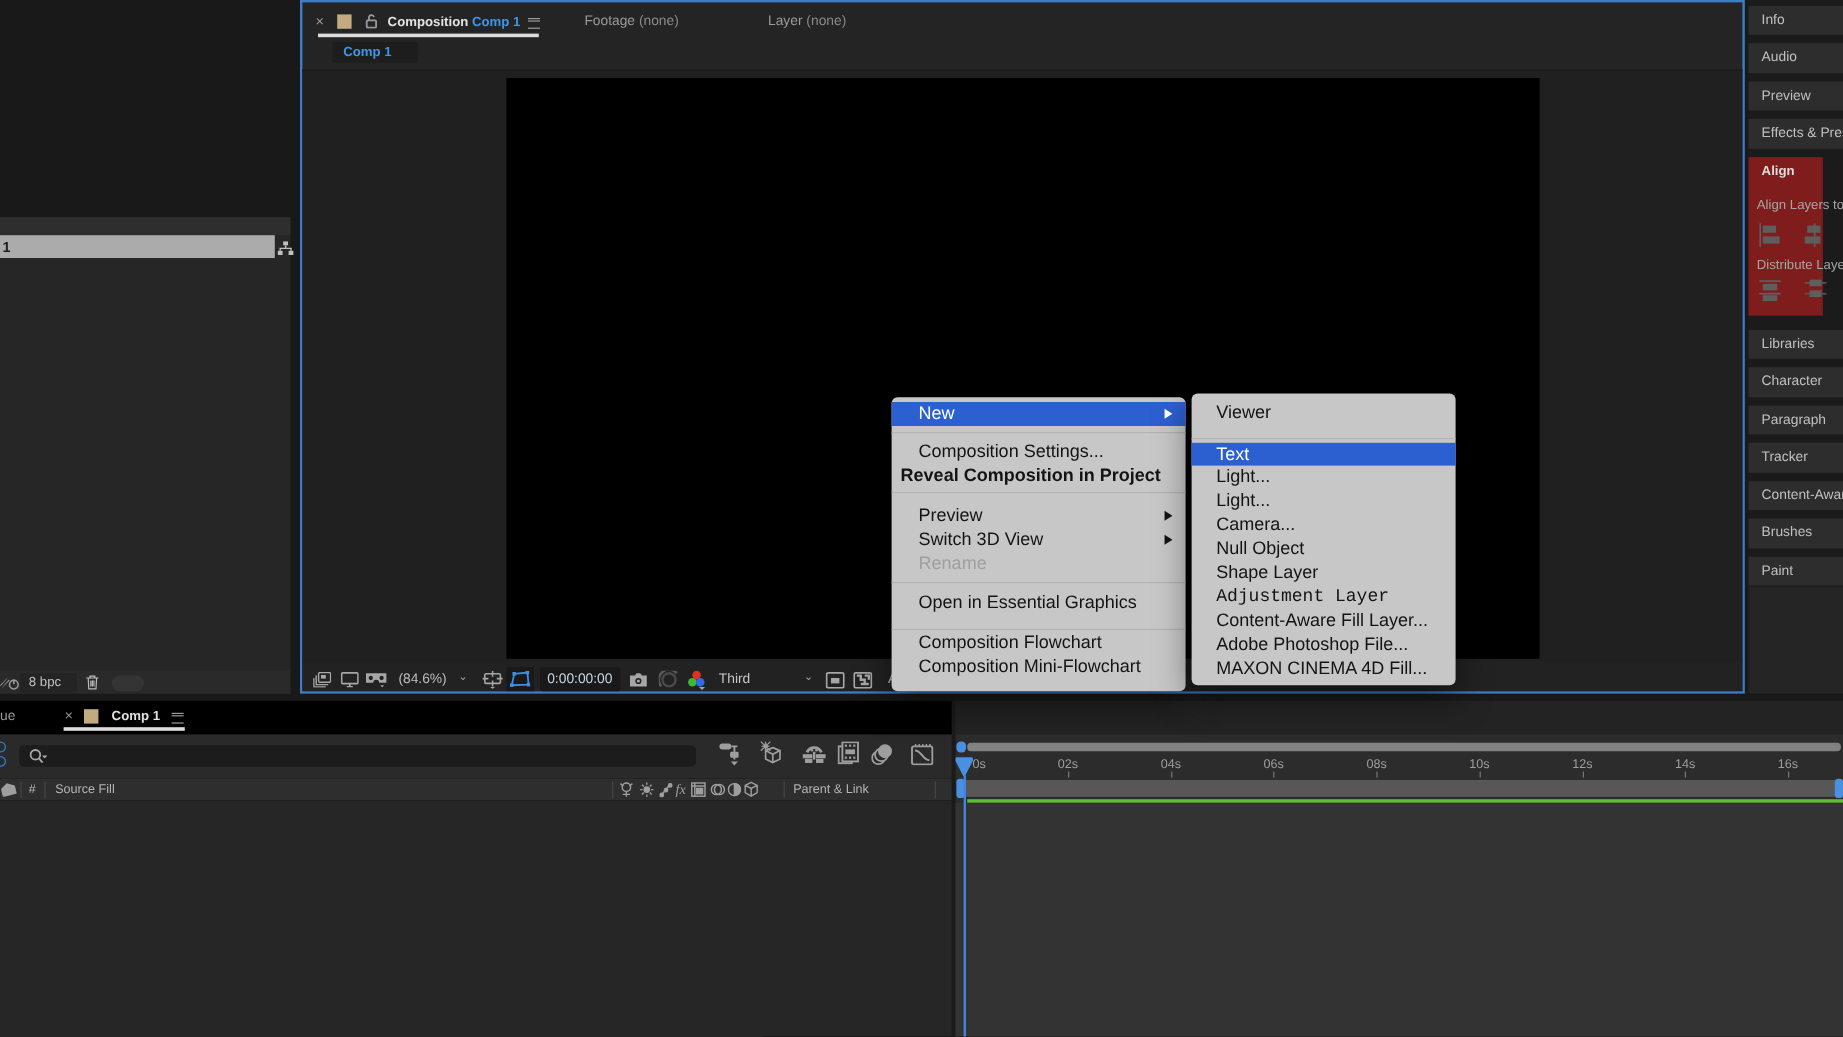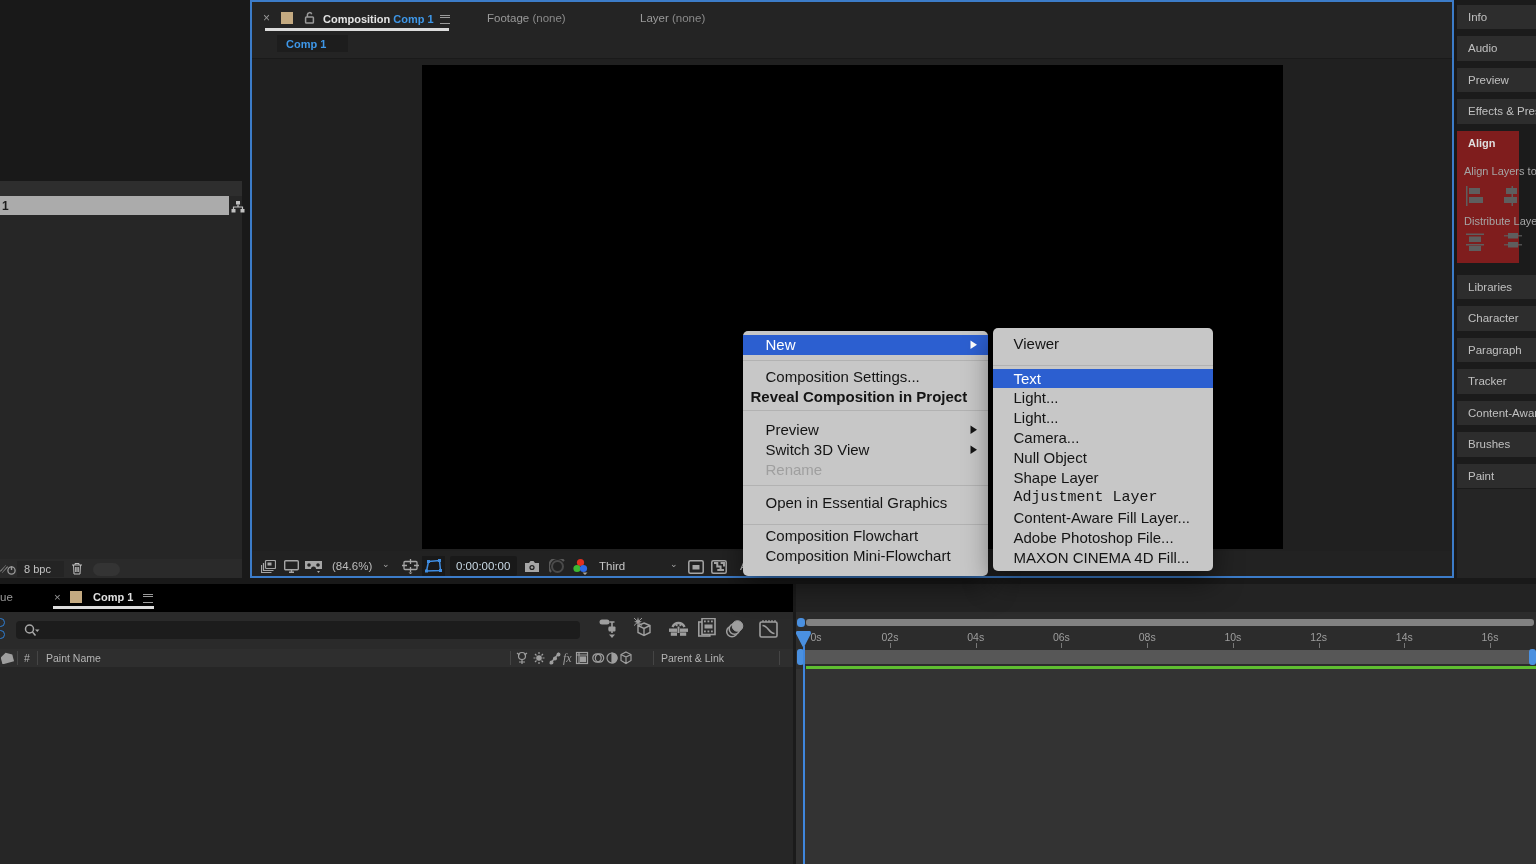--- a/index.html
+++ b/index.html
@@ -253,21 +253,21 @@
       <path d="M3.5 6.5 C 9 6.5 10 14.5 15.5 14.5" stroke="#9e9e9e" stroke-width="1.7" fill="none"></path>
     </svg>
 
     <div class="abs" style="left:0;top:65px;width:796px;height:18px;background:#2e2e2e;">
       <svg class="abs" style="left:1px;top:3px;" width="13" height="12" viewBox="0 0 13 12">
         <path d="M0 4 L6 0.5 L12 4 L12 11 L0 11 Z" fill="#9e9e9e" transform="rotate(-15 6 6)"></path>
       </svg>
       <div class="abs" style="left:17px;top:2px;height:14px;border-left:1px solid #454545;"></div>
       <div class="abs txt" style="left:24px;top:3px;font-size:10.5px;color:#b5b5b5;">#</div>
       <div class="abs" style="left:37px;top:2px;height:14px;border-left:1px solid #454545;"></div>
-      <div class="abs txt" style="left:46px;top:3px;font-size:10.5px;color:#b5b5b5;">Paint Name</div>
+      <div class="abs txt" style="left:46px;top:3px;font-size:10.5px;color:#b5b5b5;">Source Fill</div>
       <div class="abs" style="left:510px;top:2px;height:14px;border-left:1px solid #454545;"></div>
 
       <svg class="abs" style="left:516px;top:2px;" width="124" height="14" viewBox="0 0 124 14">
         <g stroke="#9e9e9e" fill="none" stroke-width="1.2">
           <circle cx="6" cy="5" r="3.5"></circle>
             <path d="M6 8.5 V13 M3 11 H9 M1 2 L3.5 4 M11 2 L8.5 4"></path>
           <g transform="translate(17,0)">
               <circle cx="6" cy="7" r="2.2" fill="#9e9e9e"></circle>
               <path d="M6 1 V3 M6 11 V13 M0.5 7 H2.5 M9.5 7 H11.5 M2 3 L3.5 4.5 M10 3 L8.5 4.5 M2 11 L3.5 9.5 M10 11 L8.5 9.5"></path>
             </g>

